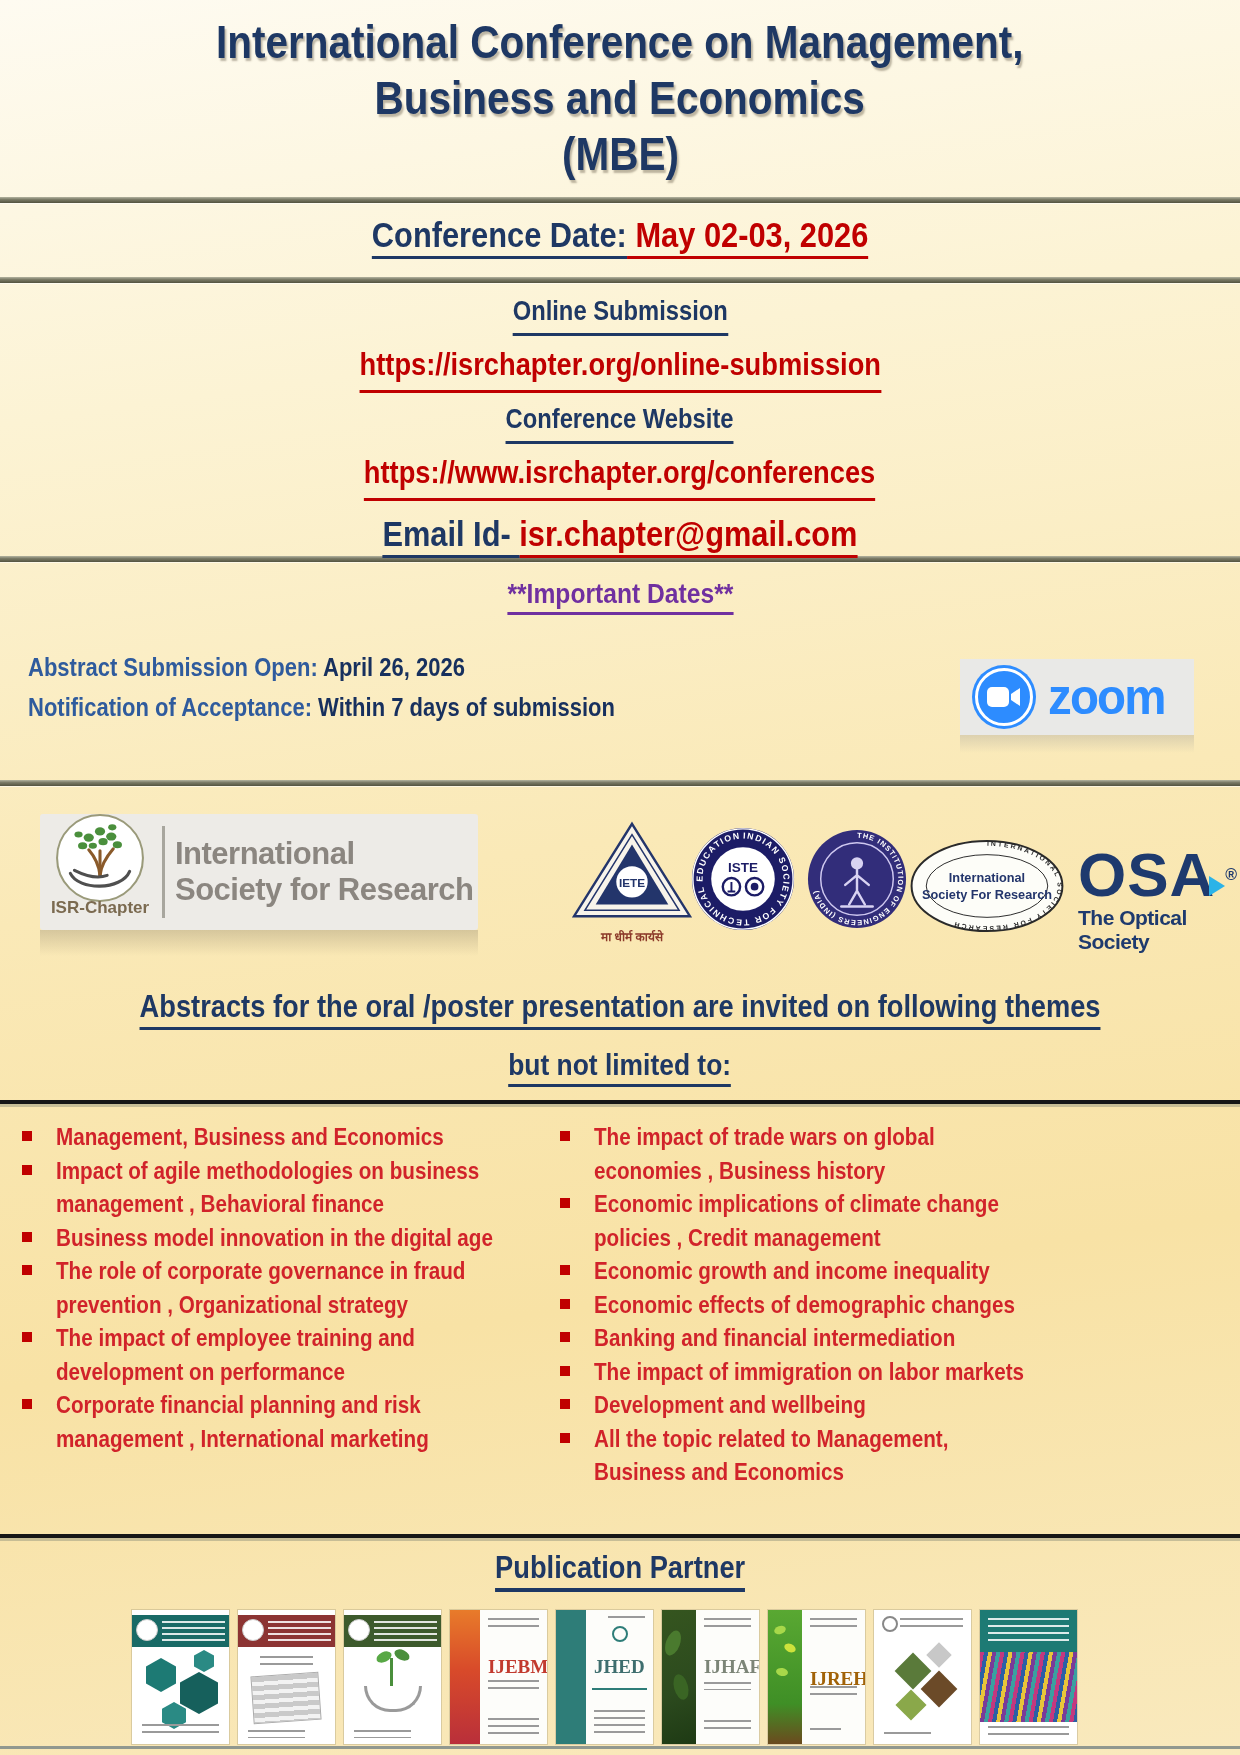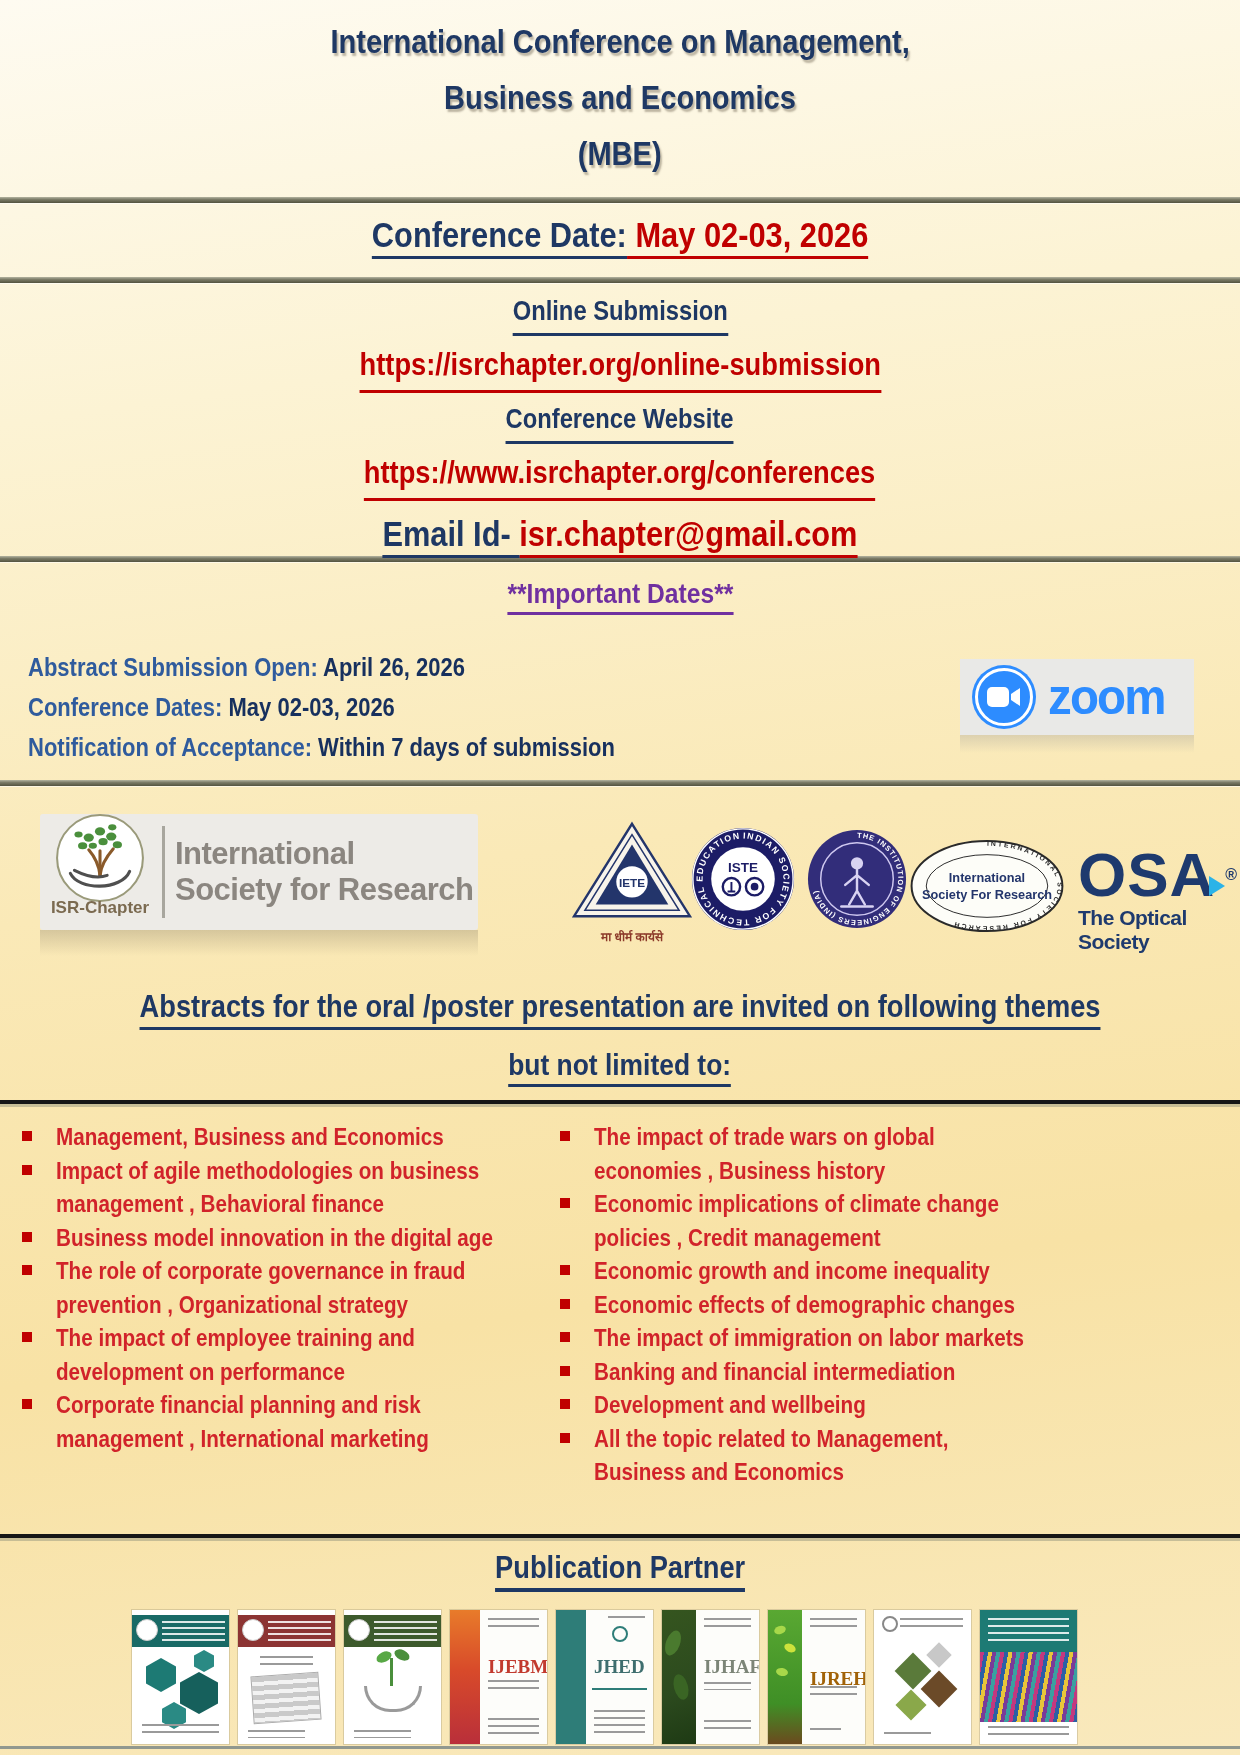--- a/index.html
+++ b/index.html
@@ -12,21 +12,21 @@
   .cond { display:inline-block; transform:scaleX(.88); transform-origin:50% 50%; white-space:pre; }
   .cond-l { display:inline-block; transform:scaleX(.88); transform-origin:0 50%; white-space:pre; }
   .navy { color:#1e3864; }
   .red  { color:#c00000; }
   .purple { color:#7030a0; }
   .u3 { border-bottom:3px solid currentColor; padding-bottom:2px; }
   .u4 { border-bottom:4px solid currentColor; padding-bottom:2px; }
 
   
   .sec-title { height:197px; padding-top:14px; text-align:center; }
-  .sec-title .tl { font-size:33px; line-height:56px; color:#1e3864;
+  .sec-title .tl { font-size:46px; line-height:56px; color:#1e3864;
                    text-shadow:2px 3px 2px rgba(110,100,80,.45); }
   .divider { height:6px; background:linear-gradient(180deg,#b4b4a0 0%,#7c7c68 40%,#53533f 100%);
              box-shadow:0 1px 0 rgba(255,255,255,.55); }
   .divider.black { height:4px; background:#161616; box-shadow:0 3px 0 rgba(150,150,125,.5); }
 
   .sec-confdate { height:74px; text-align:center; padding-top:12px; font-size:35px; }
   .sec-links { height:273px; text-align:center; padding-top:8px; }
   .sec-links .lbl { font-size:27px; line-height:40px; }
   .sec-links .url { font-size:31px; line-height:46px; text-decoration:none; }
   .sec-links .email { font-size:35px; line-height:54px; }
@@ -120,21 +120,20 @@
     <div class="url"><span class="cond red u3">https://www.isrchapter.org/conferences</span></div>
     <div class="email"><span class="cond"><span class="navy u3">Email Id- </span><span class="red u3">isr.chapter@gmail.com</span></span></div>
   </div>
   <div class="divider"></div>
 
   <div class="sec-imp">
     <span class="cond purple u3">**Important Dates**</span>
   </div>
   <div class="sec-dates">
     <div class="dline"><span class="cond-l"><span class="dlbl">Abstract Submission Open:</span><span class="dval"> April 26, 2026</span></span></div>
-    <div class="dline"><span class="cond-l"><span class="dlbl">Conference Dates:</span><span class="dval"> May 02-03, 2026</span></span></div>
     <div class="dline"><span class="cond-l"><span class="dlbl">Notification of Acceptance:</span><span class="dval"> Within 7 days of submission</span></span></div>
 
     <div class="zoom-badge">
       <span class="zoom-circle">
         <svg width="34" height="24" viewBox="0 0 34 24">
             <rect x="0" y="2" width="22" height="20" rx="5" fill="#fff"></rect>
             <path d="M24 9 L33 3 L33 21 L24 15 Z" fill="#fff"></path>
           </svg>
       </span>
       <span class="zoom-word">zoom</span>
@@ -262,22 +261,22 @@
       <li><span class="cond-l">Corporate financial planning and risk
 management , International marketing</span></li>
     </ul>
     <ul class="tcol right">
       <li><span class="cond-l">The impact of trade wars on global
 economies , Business history</span></li>
       <li><span class="cond-l">Economic implications of climate change
 policies , Credit management</span></li>
       <li><span class="cond-l">Economic growth and income inequality</span></li>
       <li><span class="cond-l">Economic effects of demographic changes</span></li>
+      <li><span class="cond-l">Banking and financial intermediation</span></li>
       <li><span class="cond-l">The impact of immigration on labor markets</span></li>
-      <li><span class="cond-l">Banking and financial intermediation</span></li>
       <li><span class="cond-l">Development and wellbeing</span></li>
       <li class="boldi"><span class="cond-l">All the topic related to Management,
 Business and Economics</span></li>
     </ul>
   </div>
   <div class="divider black"></div>
 
   <div class="sec-pub">
     <span class="cond navy u4">Publication Partner</span>
   </div>

